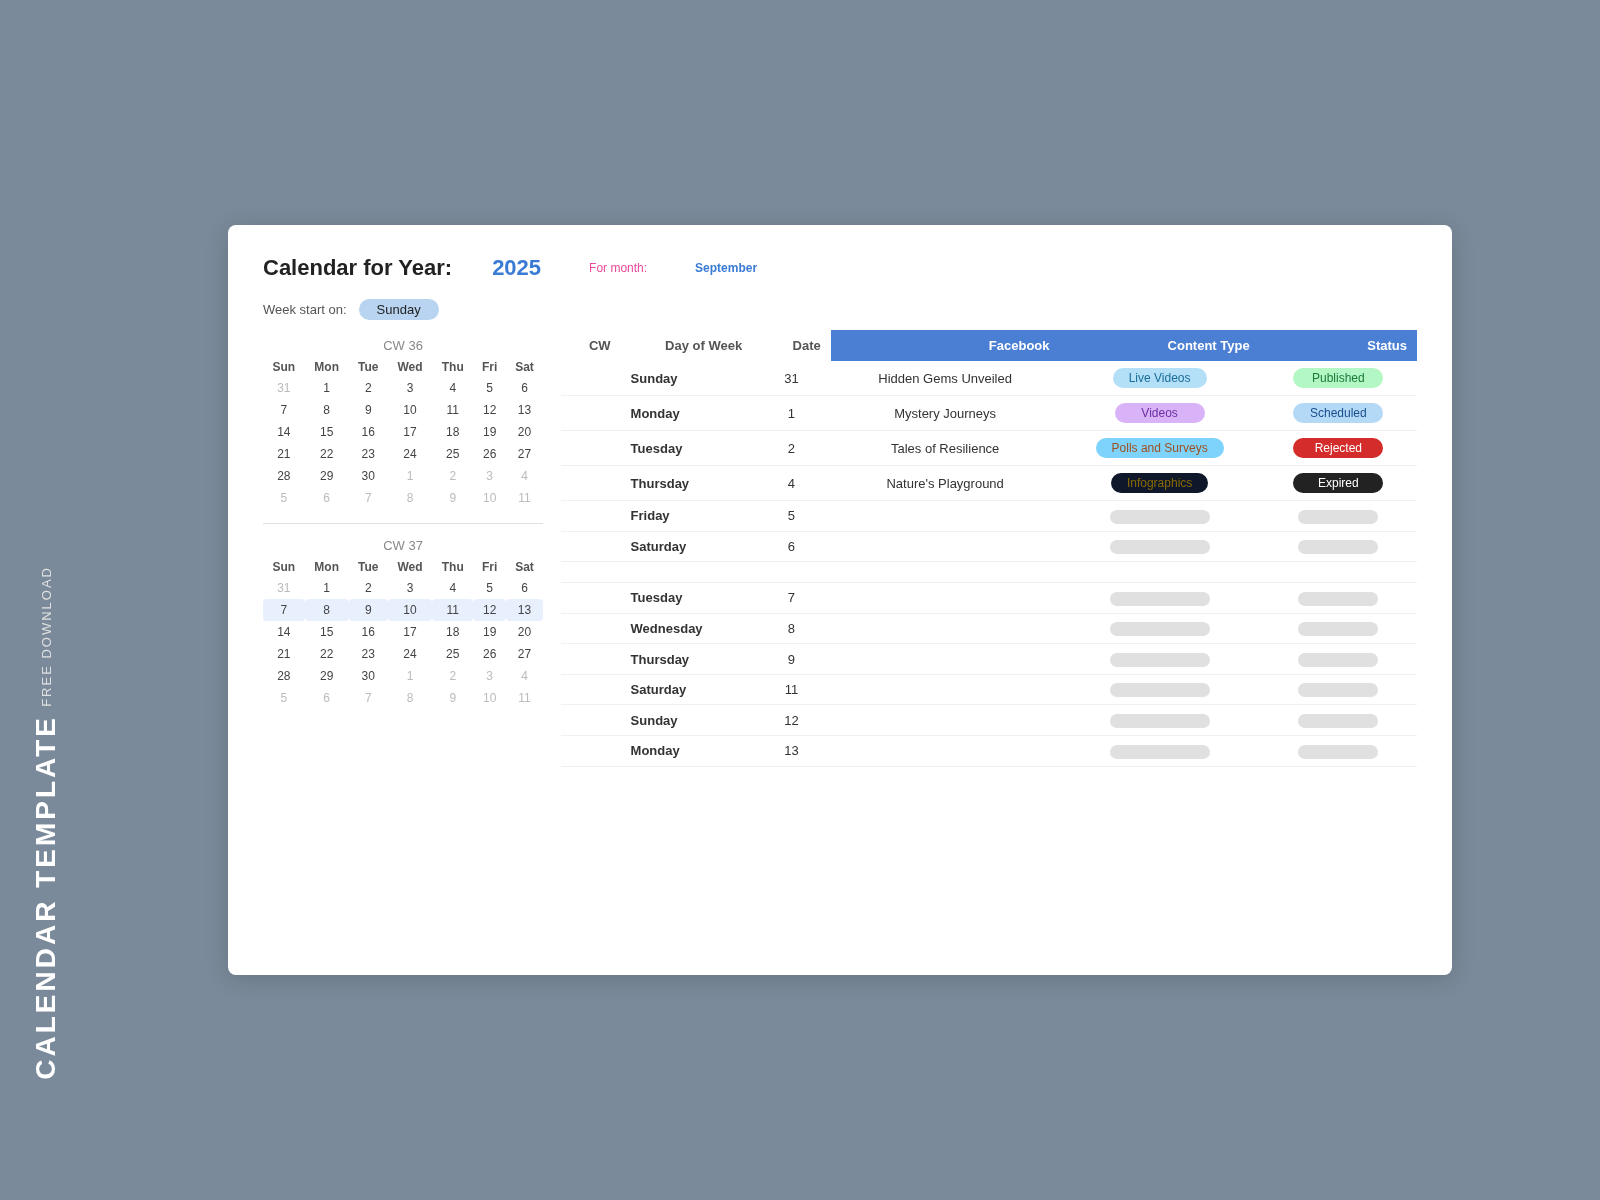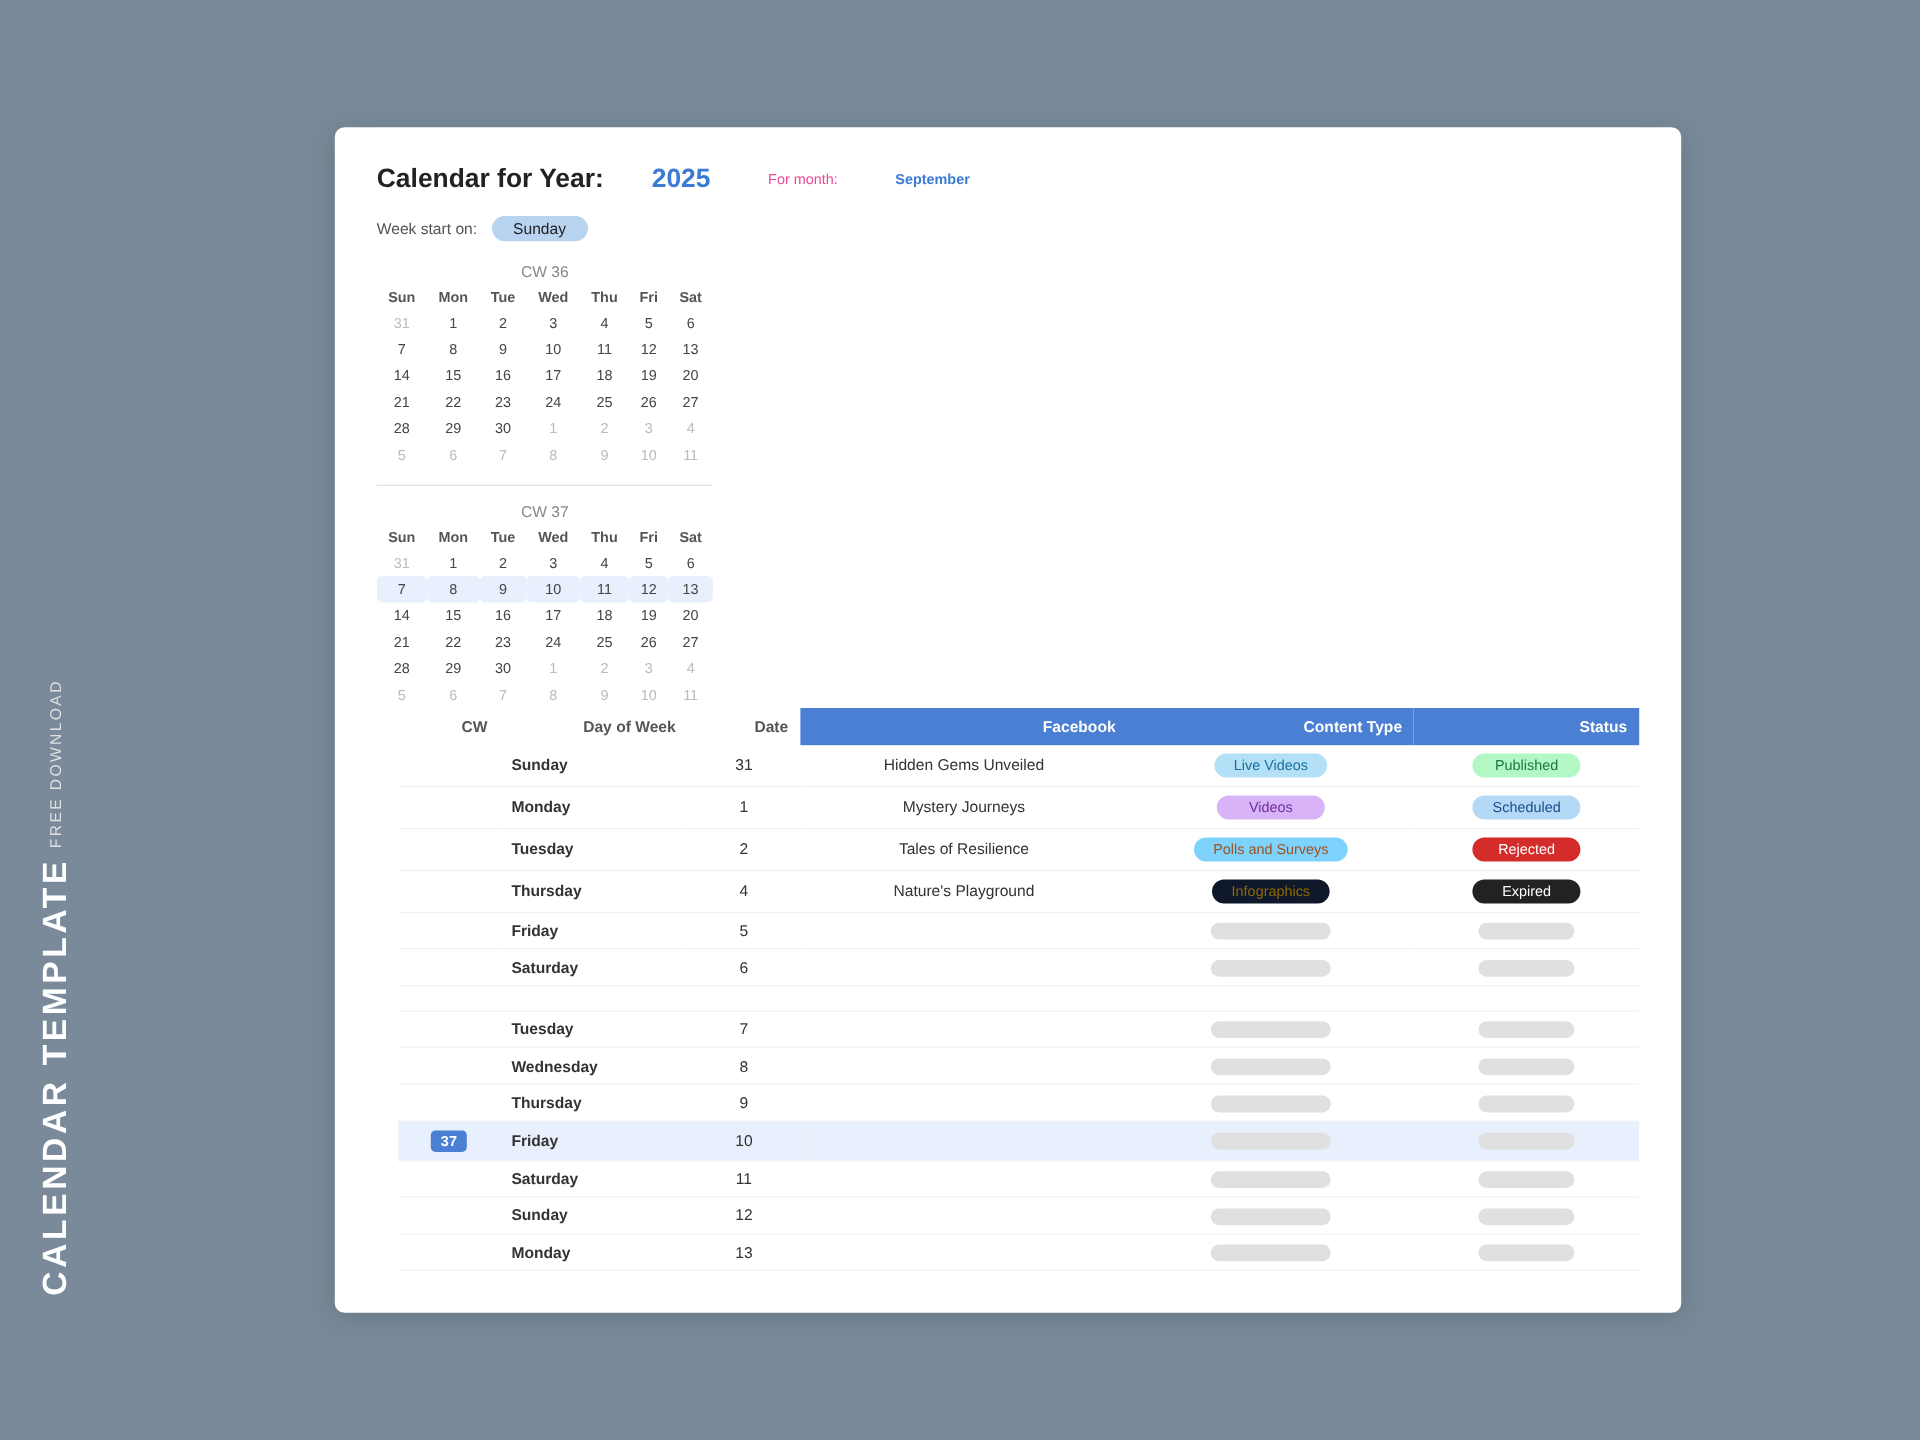--- a/index.html
+++ b/index.html
@@ -35,21 +35,21 @@
       font-size: 28px;
       font-weight: 900;
       letter-spacing: 3px;
       writing-mode: vertical-rl;
       transform: rotate(180deg);
       text-transform: uppercase;
     }
     .main-card {
       background: #fff;
       border-radius: 8px;
-      width: 1122px;
+      width: 1224px;
       min-height: 750px;
       padding: 30px 35px 35px 35px;
       box-shadow: 0 4px 24px rgba(0,0,0,0.15);
       margin-left: 80px;
     }
     .header-row {
       display: flex;
       align-items: center;
       gap: 40px;
       margin-bottom: 18px;
@@ -86,21 +86,20 @@
     .week-start-pill {
       background: #b8d4f0;
       border-radius: 12px;
       padding: 3px 18px;
       font-size: 13px;
       color: #222;
     }
     .content-area {
       display: flex;
       gap: 0;
-      flex-direction: column;
     }
     
     .calendar-section {
       width: 280px;
       flex-shrink: 0;
     }
     .cw-label {
       text-align: center;
       font-size: 13px;
       color: #888;
@@ -471,28 +470,20 @@
             <td><span class="placeholder-bar-sm"></span></td>
           </tr>
           <tr>
             <td class="col-cw"></td>
             <td class="col-dow">Thursday</td>
             <td class="col-date">9</td>
             <td class="col-fb"></td>
             <td><span class="placeholder-bar"></span></td>
             <td><span class="placeholder-bar-sm"></span></td>
           </tr>
-          <tr class="cw-36-wed">
-            <td class="col-cw"><span class="cw-badge">37</span></td>
-            <td class="col-dow">Friday</td>
-            <td class="col-date">10</td>
-            <td class="col-fb"></td>
-            <td><span class="placeholder-bar"></span></td>
-            <td><span class="placeholder-bar-sm"></span></td>
-          </tr>
           <tr>
             <td class="col-cw"></td>
             <td class="col-dow">Saturday</td>
             <td class="col-date">11</td>
             <td class="col-fb"></td>
             <td><span class="placeholder-bar"></span></td>
             <td><span class="placeholder-bar-sm"></span></td>
           </tr>
           <tr>
             <td class="col-cw"></td>

